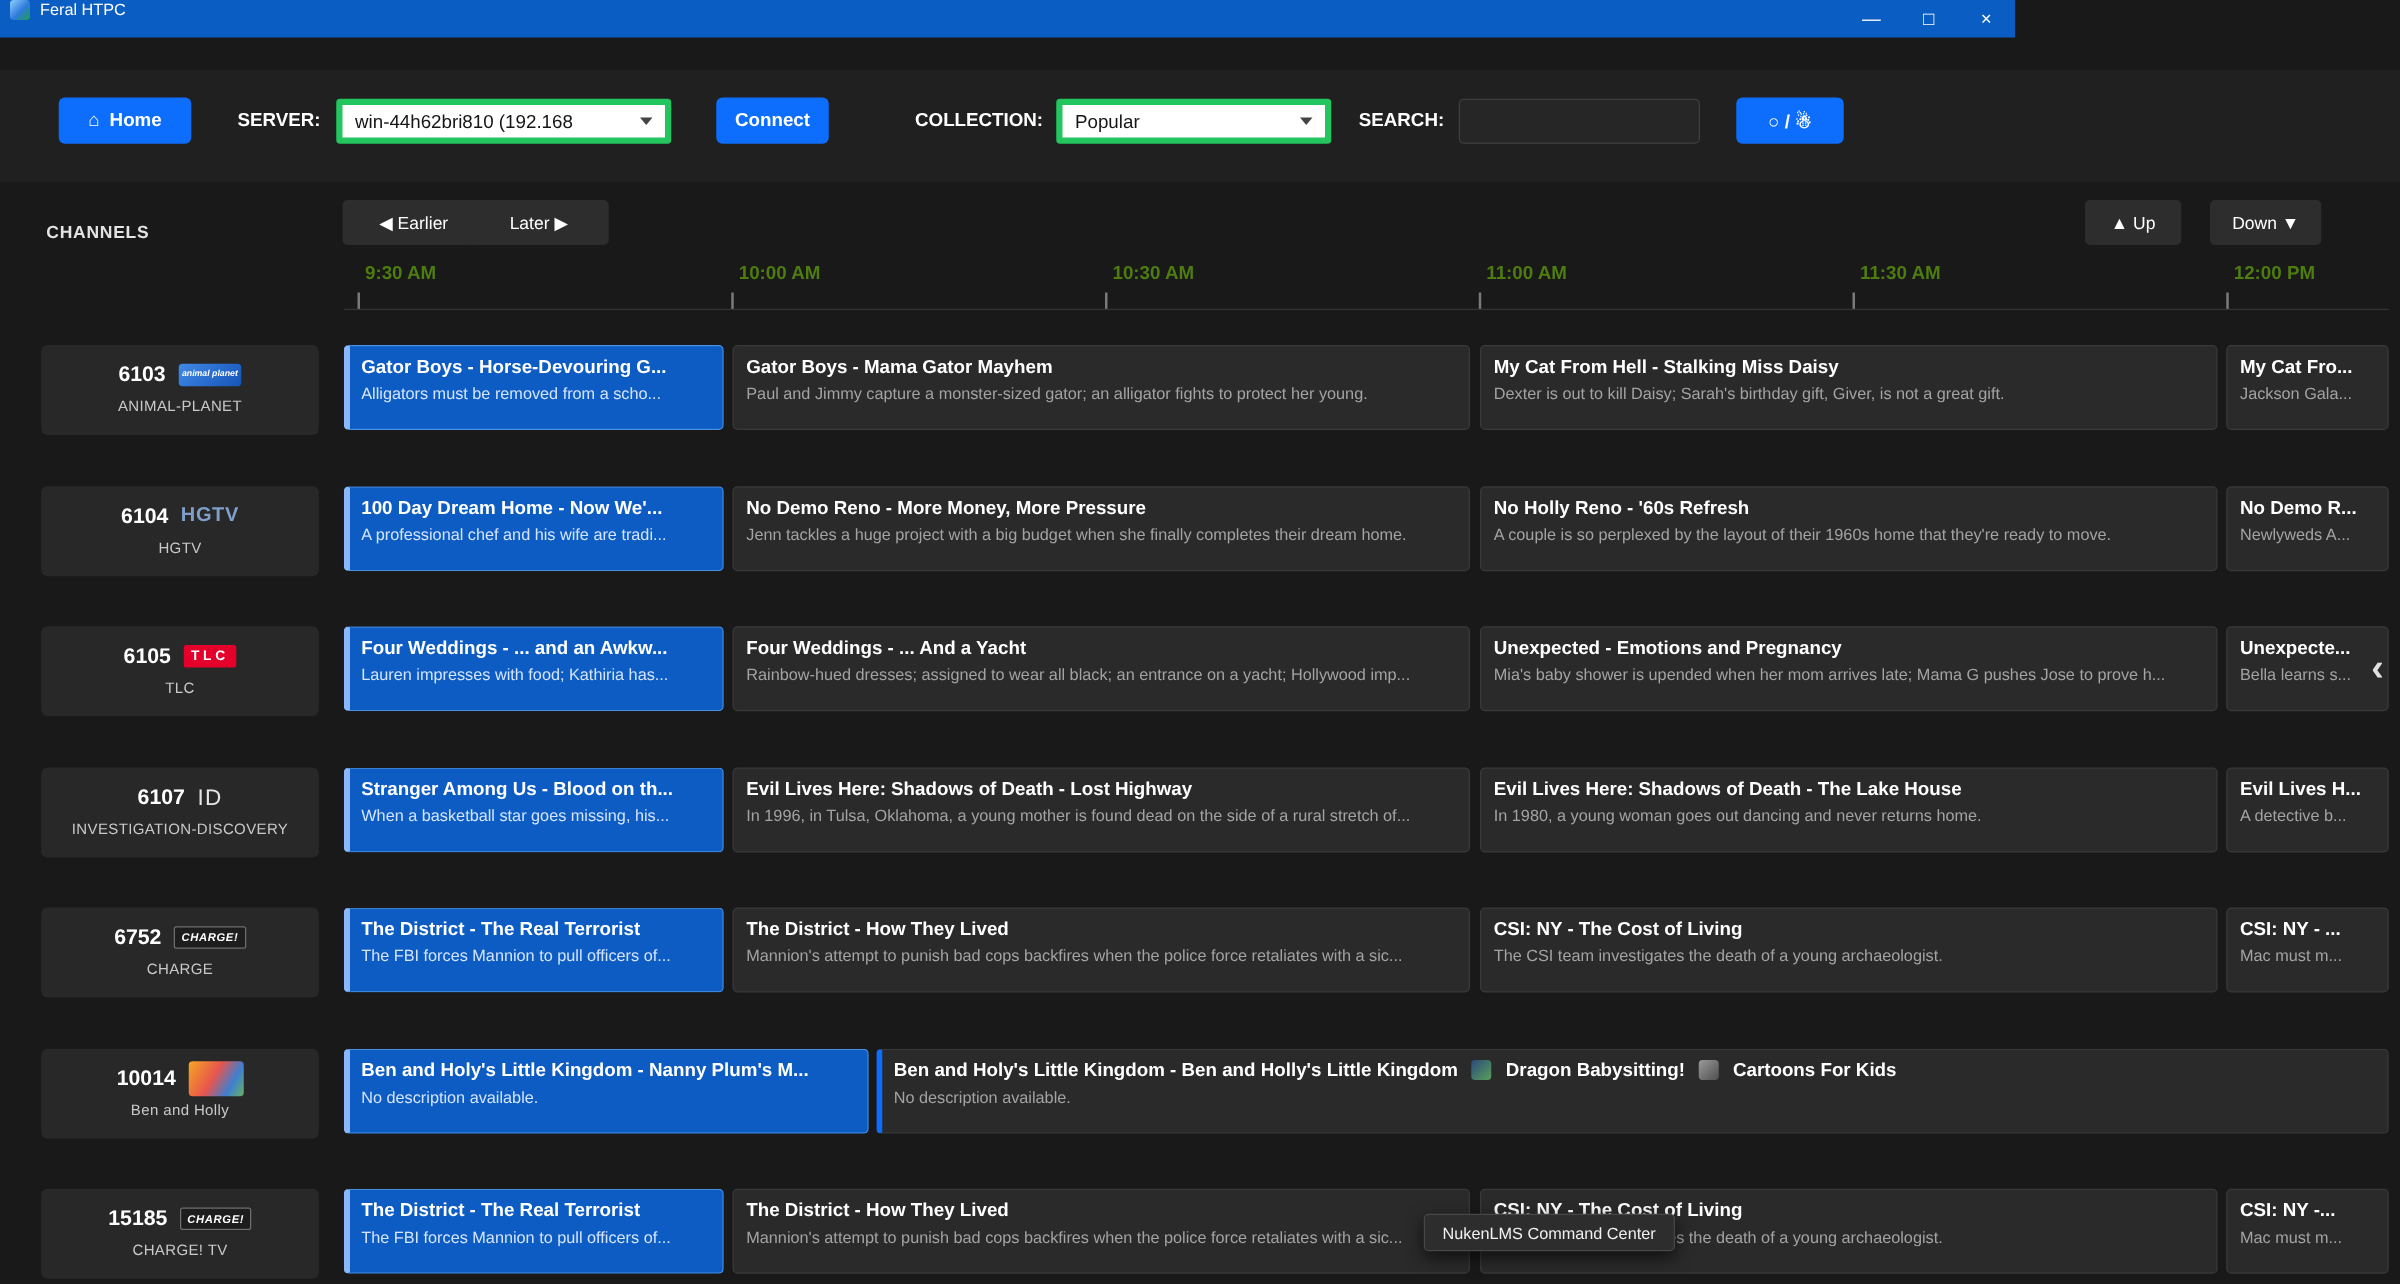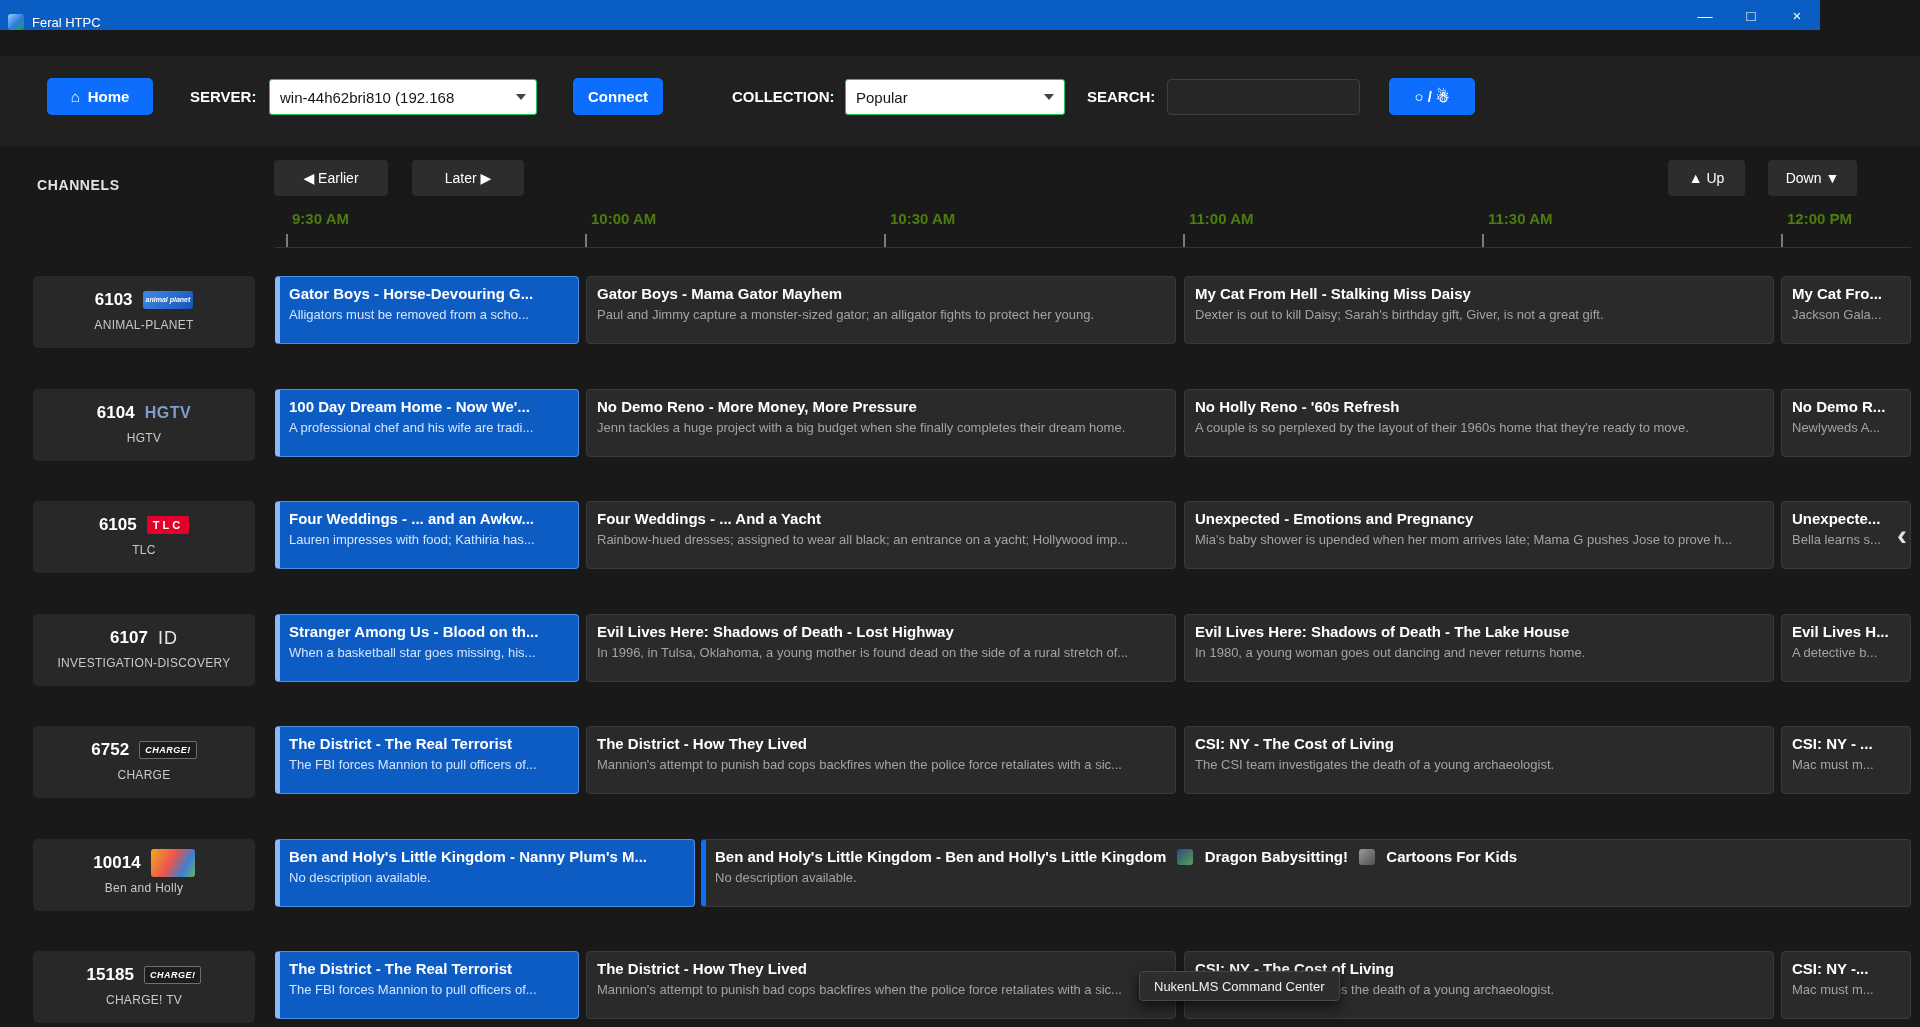--- a/index.html
+++ b/index.html
@@ -6,22 +6,22 @@
   html,body { width:1920px; height:1027px; overflow:hidden; }
   body {
     background:#191919;
     font-family:"Liberation Sans", sans-serif;
     position:relative;
     color:#fff;
   }
 
   
   .titlebar {
-    position:absolute; top:0; left:0; width:1820px; height:30px;
-    background:#0a5dc2; display:flex; align-items:flex-end;
+    position:absolute; top:0; left:0; width:1612px; height:30px;
+    background:#0a5dc2; display:flex; align-items:flex-start;
   }
   .app-icon {
     width:16px; height:16px; margin:0 8px 0 8px; border-radius:3px;
     background:linear-gradient(135deg,#8fd0ff 0%,#2f7bdc 55%,#1b9e4b 100%);
   }
   .titlebar-text { font-size:13px; color:#fff; }
   .win-controls { position:absolute; right:0; top:0; height:30px; display:flex; }
   .win-btn {
     width:46px; height:30px; display:flex; align-items:center; justify-content:center;
     font-size:15px; color:#fff; cursor:default;
@@ -37,21 +37,21 @@
     border:none; border-radius:5px; font-size:15px; font-weight:bold;
     display:flex; align-items:center; justify-content:center; gap:8px;
     font-family:"Liberation Sans", sans-serif;
   }
   .tb-label {
     position:absolute; top:22px; height:37px; display:flex; align-items:center;
     font-size:15px; font-weight:bold; color:#ffffff;
   }
   .tb-select {
     position:absolute; top:23px; height:36px; background:#ffffff; color:#161616;
-    border:1px solid #22c55e; border-radius:3px; font-size:15px;
+    border:5px solid #22c55e; border-radius:3px; font-size:15px;
     display:flex; align-items:center; padding:0 10px;
   }
   .tb-select .sel-text { flex:1; white-space:nowrap; overflow:hidden; }
   .chev-down {
     width:0; height:0; margin-left:8px;
     border-left:5px solid transparent; border-right:5px solid transparent;
     border-top:6px solid #444;
   }
   .search-input {
     position:absolute; top:23px; height:36px; background:#262626;
@@ -187,21 +187,21 @@
   <input class="search-input" style="left: 1167px; width: 193px;" value="">
 
   <button class="btn-blue" style="left:1389px;width:86px">
     <span>○ / ☃</span>
   </button>
 </div>
 
 <div class="channels-header">CHANNELS</div>
 
 <button class="nav-btn" style="left:274px;width:114px">◀ Earlier</button>
-<button class="nav-btn" style="left:412px;width:112px">Later ▶</button>
+<button class="nav-btn" style="left:375px;width:112px">Later ▶</button>
 <button class="nav-btn" style="left:1668px;width:77px">▲ Up</button>
 <button class="nav-btn" style="left:1768px;width:89px">Down ▼</button>
 
 <div class="time-label" style="left:292px">9:30 AM</div>
 <div class="time-label" style="left:591px">10:00 AM</div>
 <div class="time-label" style="left:890px">10:30 AM</div>
 <div class="time-label" style="left:1189px">11:00 AM</div>
 <div class="time-label" style="left:1488px">11:30 AM</div>
 <div class="time-label" style="left:1787px">12:00 PM</div>
 

